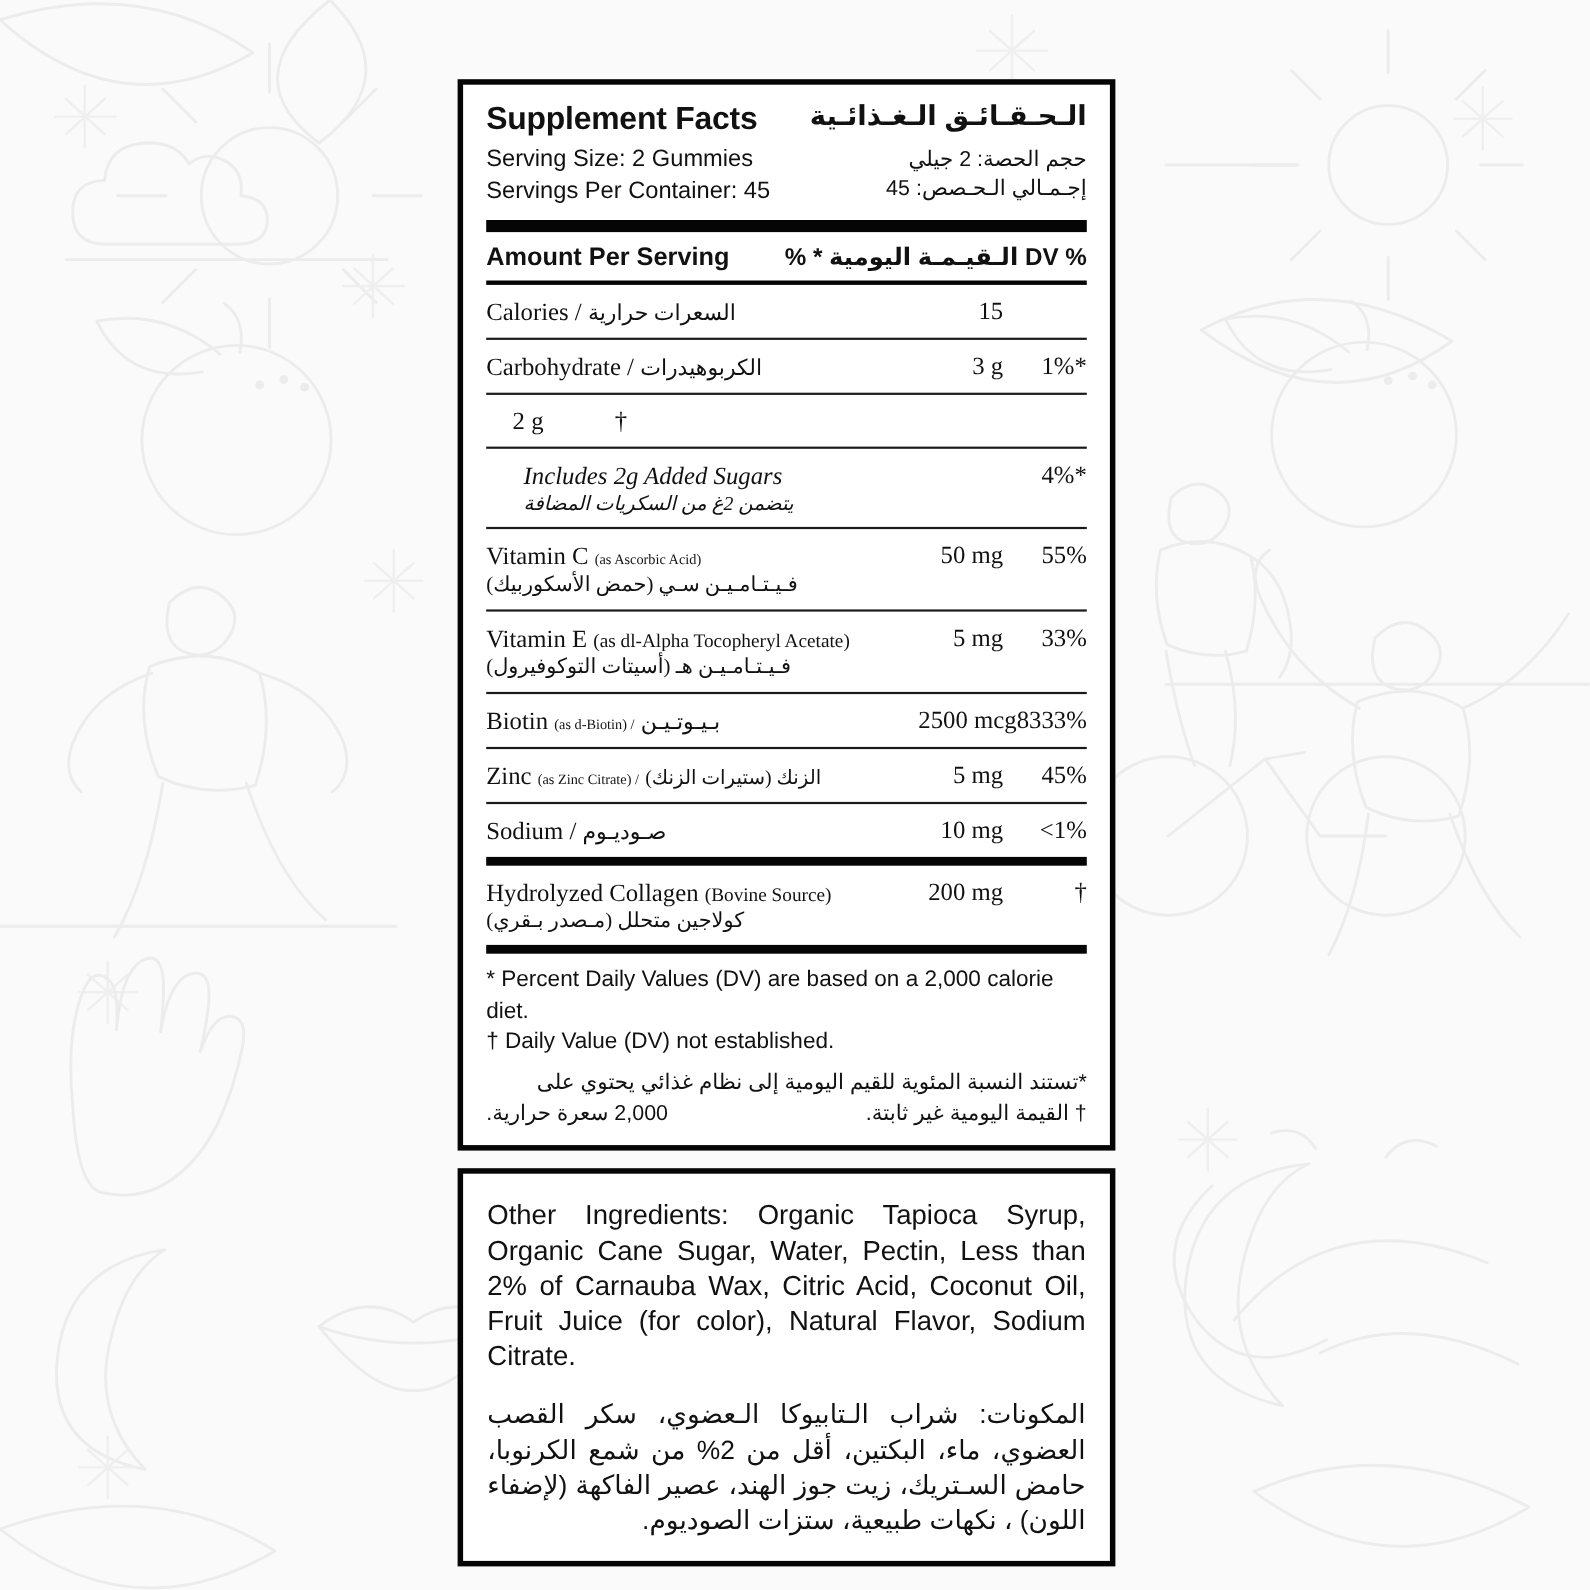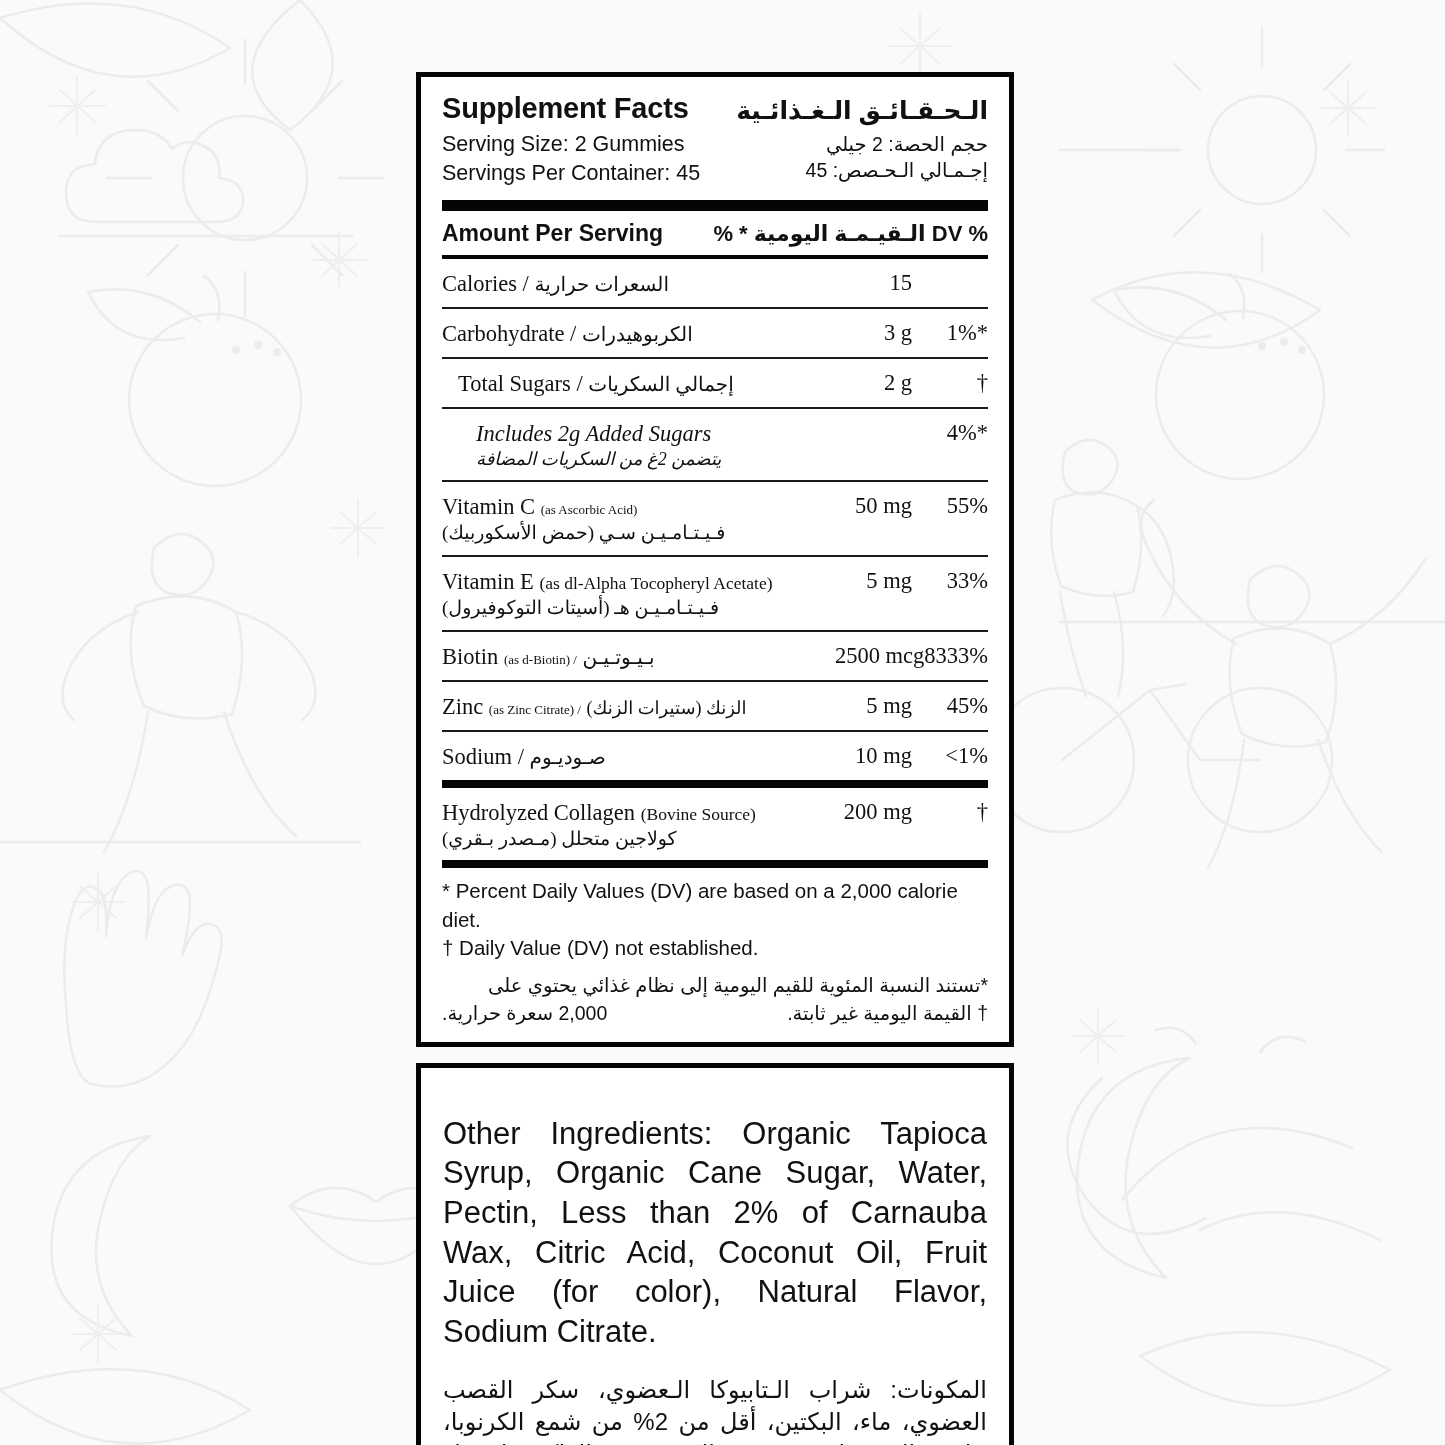--- a/index.html
+++ b/index.html
@@ -62,21 +62,20 @@
   }
 
   .panel-ingredients {
     margin-top: 16px;
     padding: 22px 22px 20px 22px;
   }
 
   
   .hdr-row {
     display: flex;
-    align-items: flex-end;
     justify-content: space-between;
   }
   .hdr-en {
     font-size: 29px;
     font-weight: bold;
     letter-spacing: -0.2px;
     line-height: 1.05;
   }
   .hdr-ar {
     font-size: 25px;
@@ -185,25 +184,24 @@
     line-height: 1.45;
     margin-top: 9px;
   }
   .foot-ar .ar-line2 {
     display: flex;
     justify-content: space-between;
   }
 
   
   .ing-en {
-    font-size: 31px;
+    font-size: 25px;
     line-height: 1.28;
     text-align: justify;
     text-align-last: left;
-    margin-top: 24px;
   }
   .ing-ar {
     direction: rtl;
     font-size: 24px;
     line-height: 1.34;
     margin-top: 22px;
     text-align: justify;
     text-align-last: right;
   }
 </style>
@@ -345,24 +343,20 @@
       <div class="n-name">
         <span>Carbohydrate /</span>
         <span class="inline-ar">الكربوهيدرات</span>
       </div>
       <div class="n-amt">3 g</div>
       <div class="n-dv">1%*</div>
     </div>
     <div class="rule-thin"></div>
 
     <div class="nrow indent1">
-      <div class="n-name">
-        <span>Total Sugars /</span>
-        <span class="inline-ar">إجمالي السكريات</span>
-      </div>
       <div class="n-amt">2 g</div>
       <div class="n-dv">†</div>
     </div>
     <div class="rule-thin"></div>
 
     <div class="nrow indent2">
       <div class="n-name italic">
         <span>Includes 2g Added Sugars</span>
         <span class="ar">يتضمن 2غ  من السكريات المضافة</span>
       </div>

